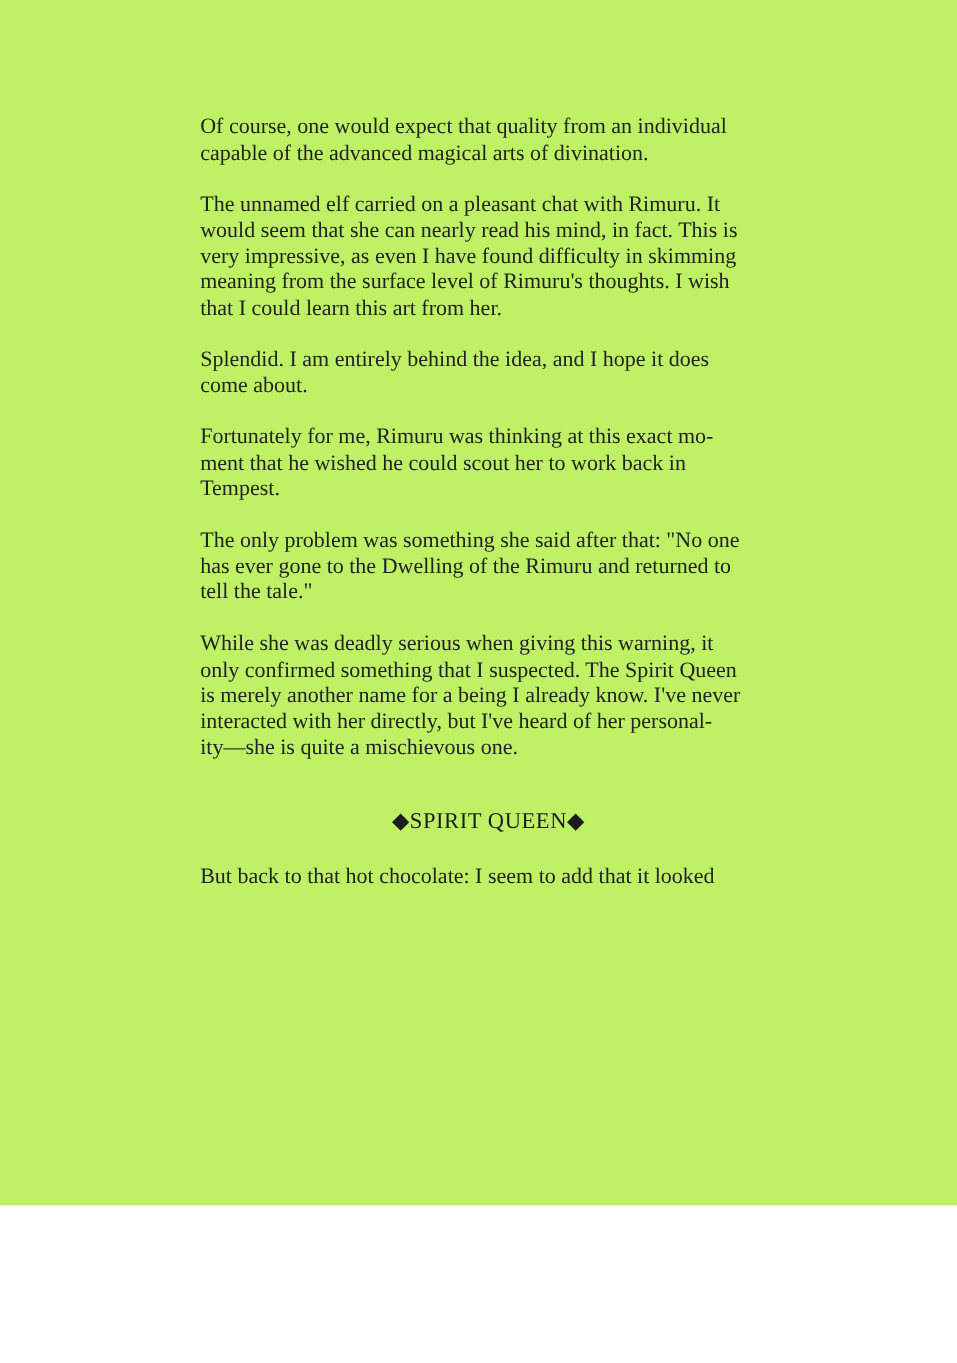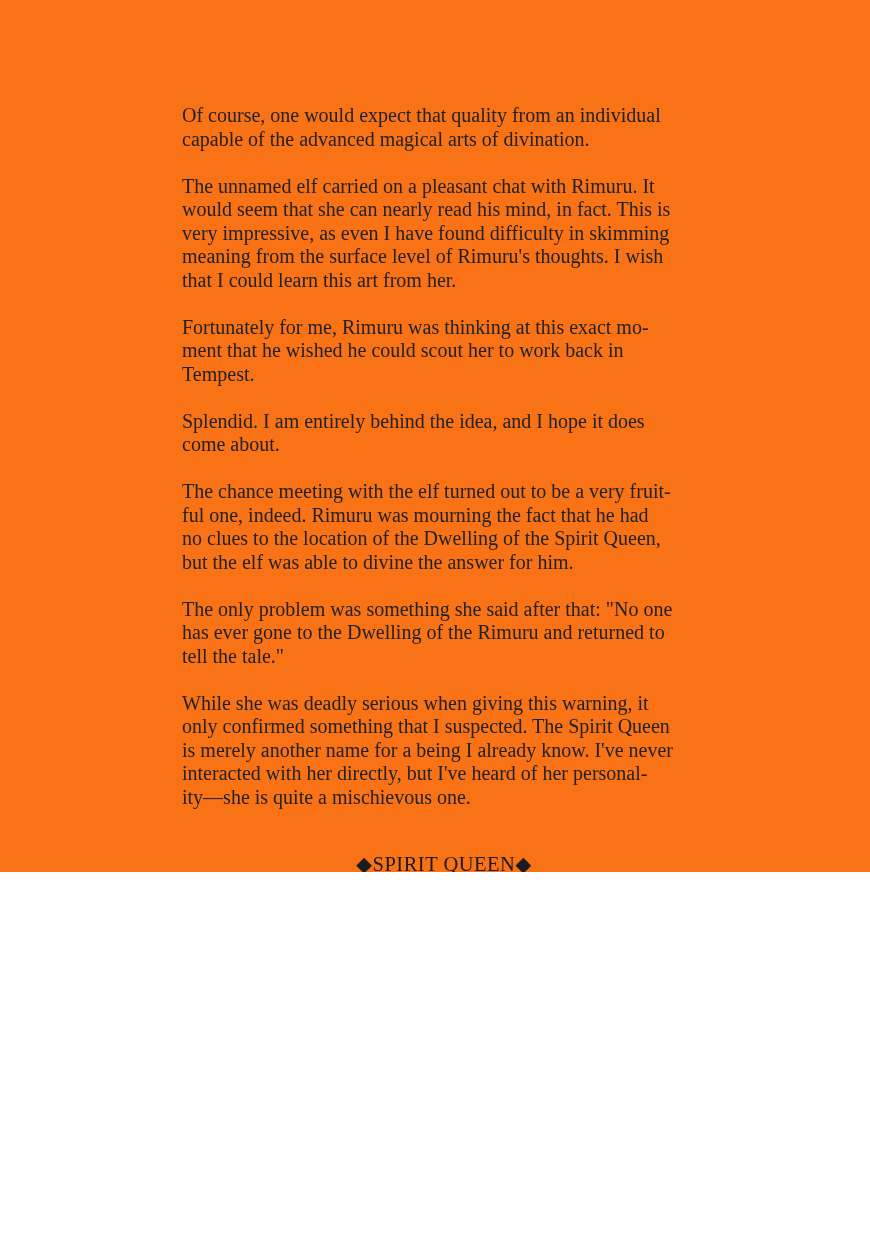--- a/index.html
+++ b/index.html
@@ -3,22 +3,22 @@
 <meta charset="utf-8">
 <style>
   html, body {
     margin: 0;
     padding: 0;
     background: #ffffff;
   }
   .page {
     position: relative;
     width: 870px;
-    height: 872px;
-    background: #f97316;
+    height: 1096px;
+    background: #bef264;
     font-family: "Liberation Serif", "DejaVu Serif", serif;
     color: #222226;
     overflow: hidden;
   }
   .text-column {
     position: absolute;
     left: 182px;
     top: 104px;
     width: 524px;
     font-size: 20px;
@@ -45,29 +45,25 @@
 
 <div class="page">
   <div class="text-column">
     <p class="para">Of course, one would expect that quality from an individual
 capable of the advanced magical arts of divination.</p>
     <p class="para">The unnamed elf carried on a pleasant chat with Rimuru. It
 would seem that she can nearly read his mind, in fact. This is
 very impressive, as even I have found difficulty in skimming
 meaning from the surface level of Rimuru's thoughts. I wish
 that I could learn this art from her.</p>
+    <p class="para">Splendid. I am entirely behind the idea, and I hope it does
+come about.</p>
     <p class="para">Fortunately for me, Rimuru was thinking at this exact mo-
 ment that he wished he could scout her to work back in
 Tempest.</p>
-    <p class="para">Splendid. I am entirely behind the idea, and I hope it does
-come about.</p>
-    <p class="para">The chance meeting with the elf turned out to be a very fruit-
-ful one, indeed. Rimuru was mourning the fact that he had
-no clues to the location of the Dwelling of the Spirit Queen,
-but the elf was able to divine the answer for him.</p>
     <p class="para">The only problem was something she said after that: "No one
 has ever gone to the Dwelling of the Rimuru and returned to
 tell the tale."</p>
     <p class="para">While she was deadly serious when giving this warning, it
 only confirmed something that I suspected. The Spirit Queen
 is merely another name for a being I already know. I've never
 interacted with her directly, but I've heard of her personal-
 ity—she is quite a mischievous one.</p>
     <h2 class="section-heading">◆SPIRIT QUEEN◆</h2>
     <p class="para">But back to that hot chocolate: I seem to add that it looked</p>

